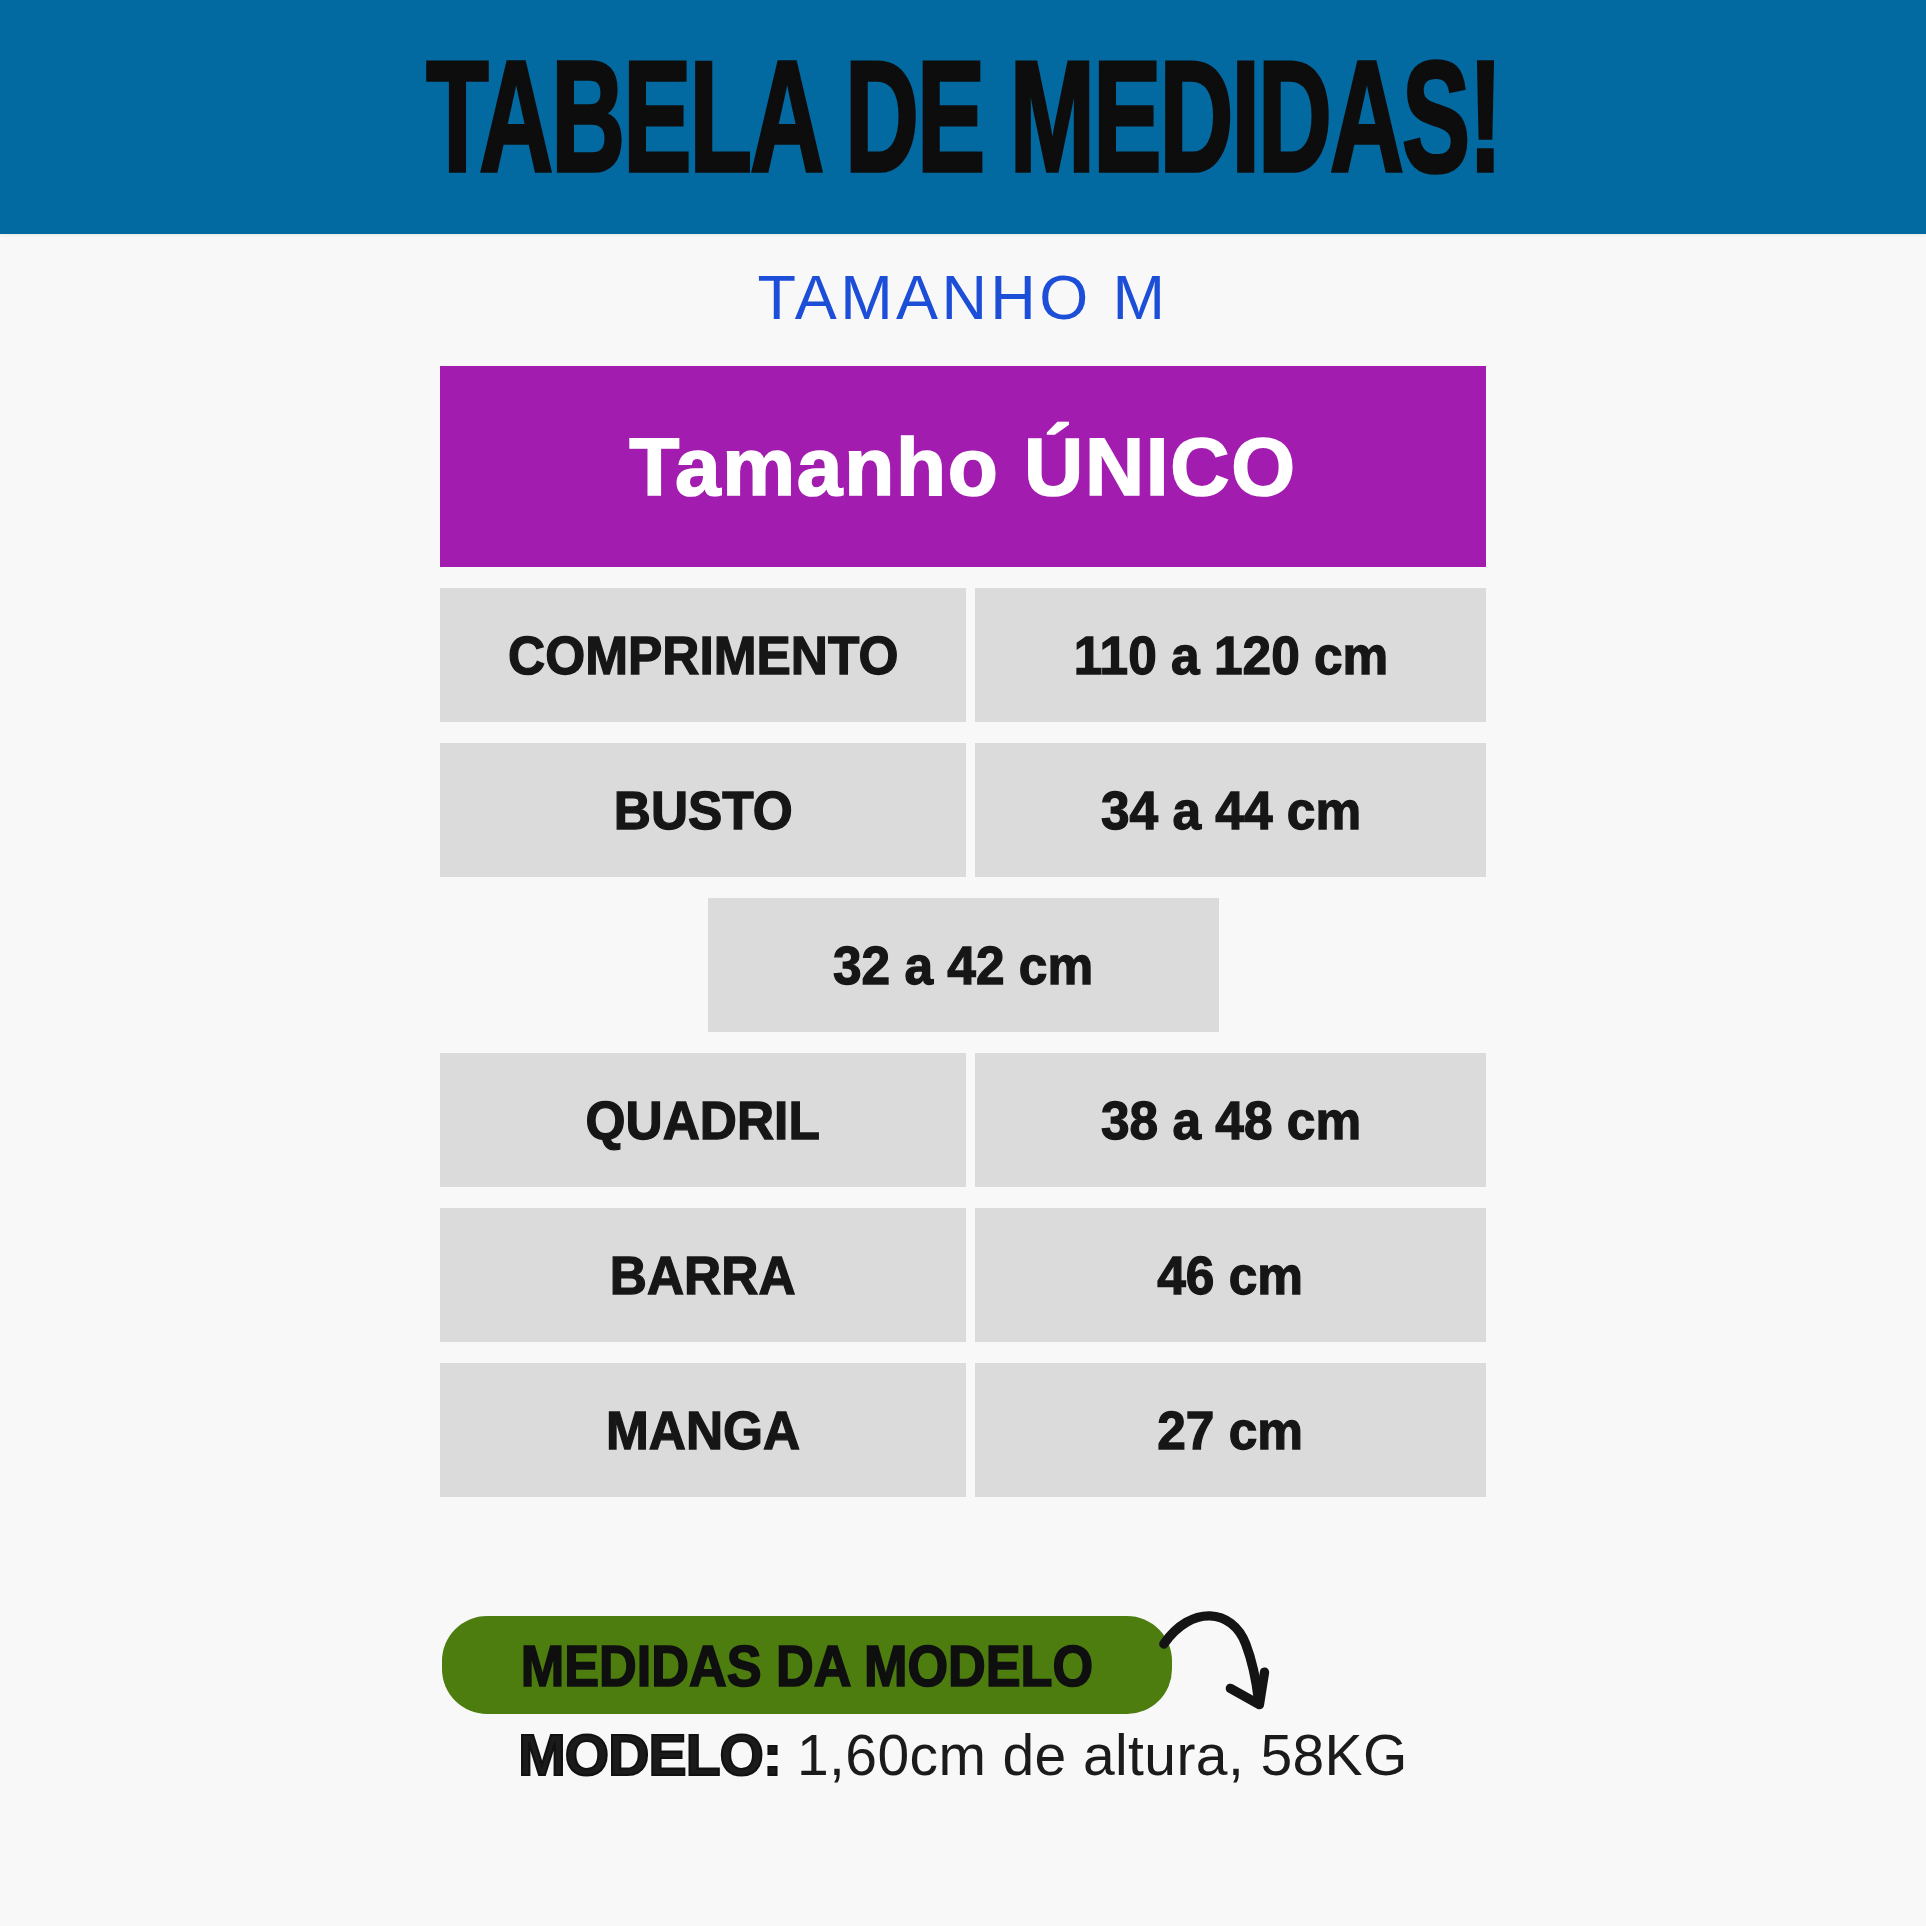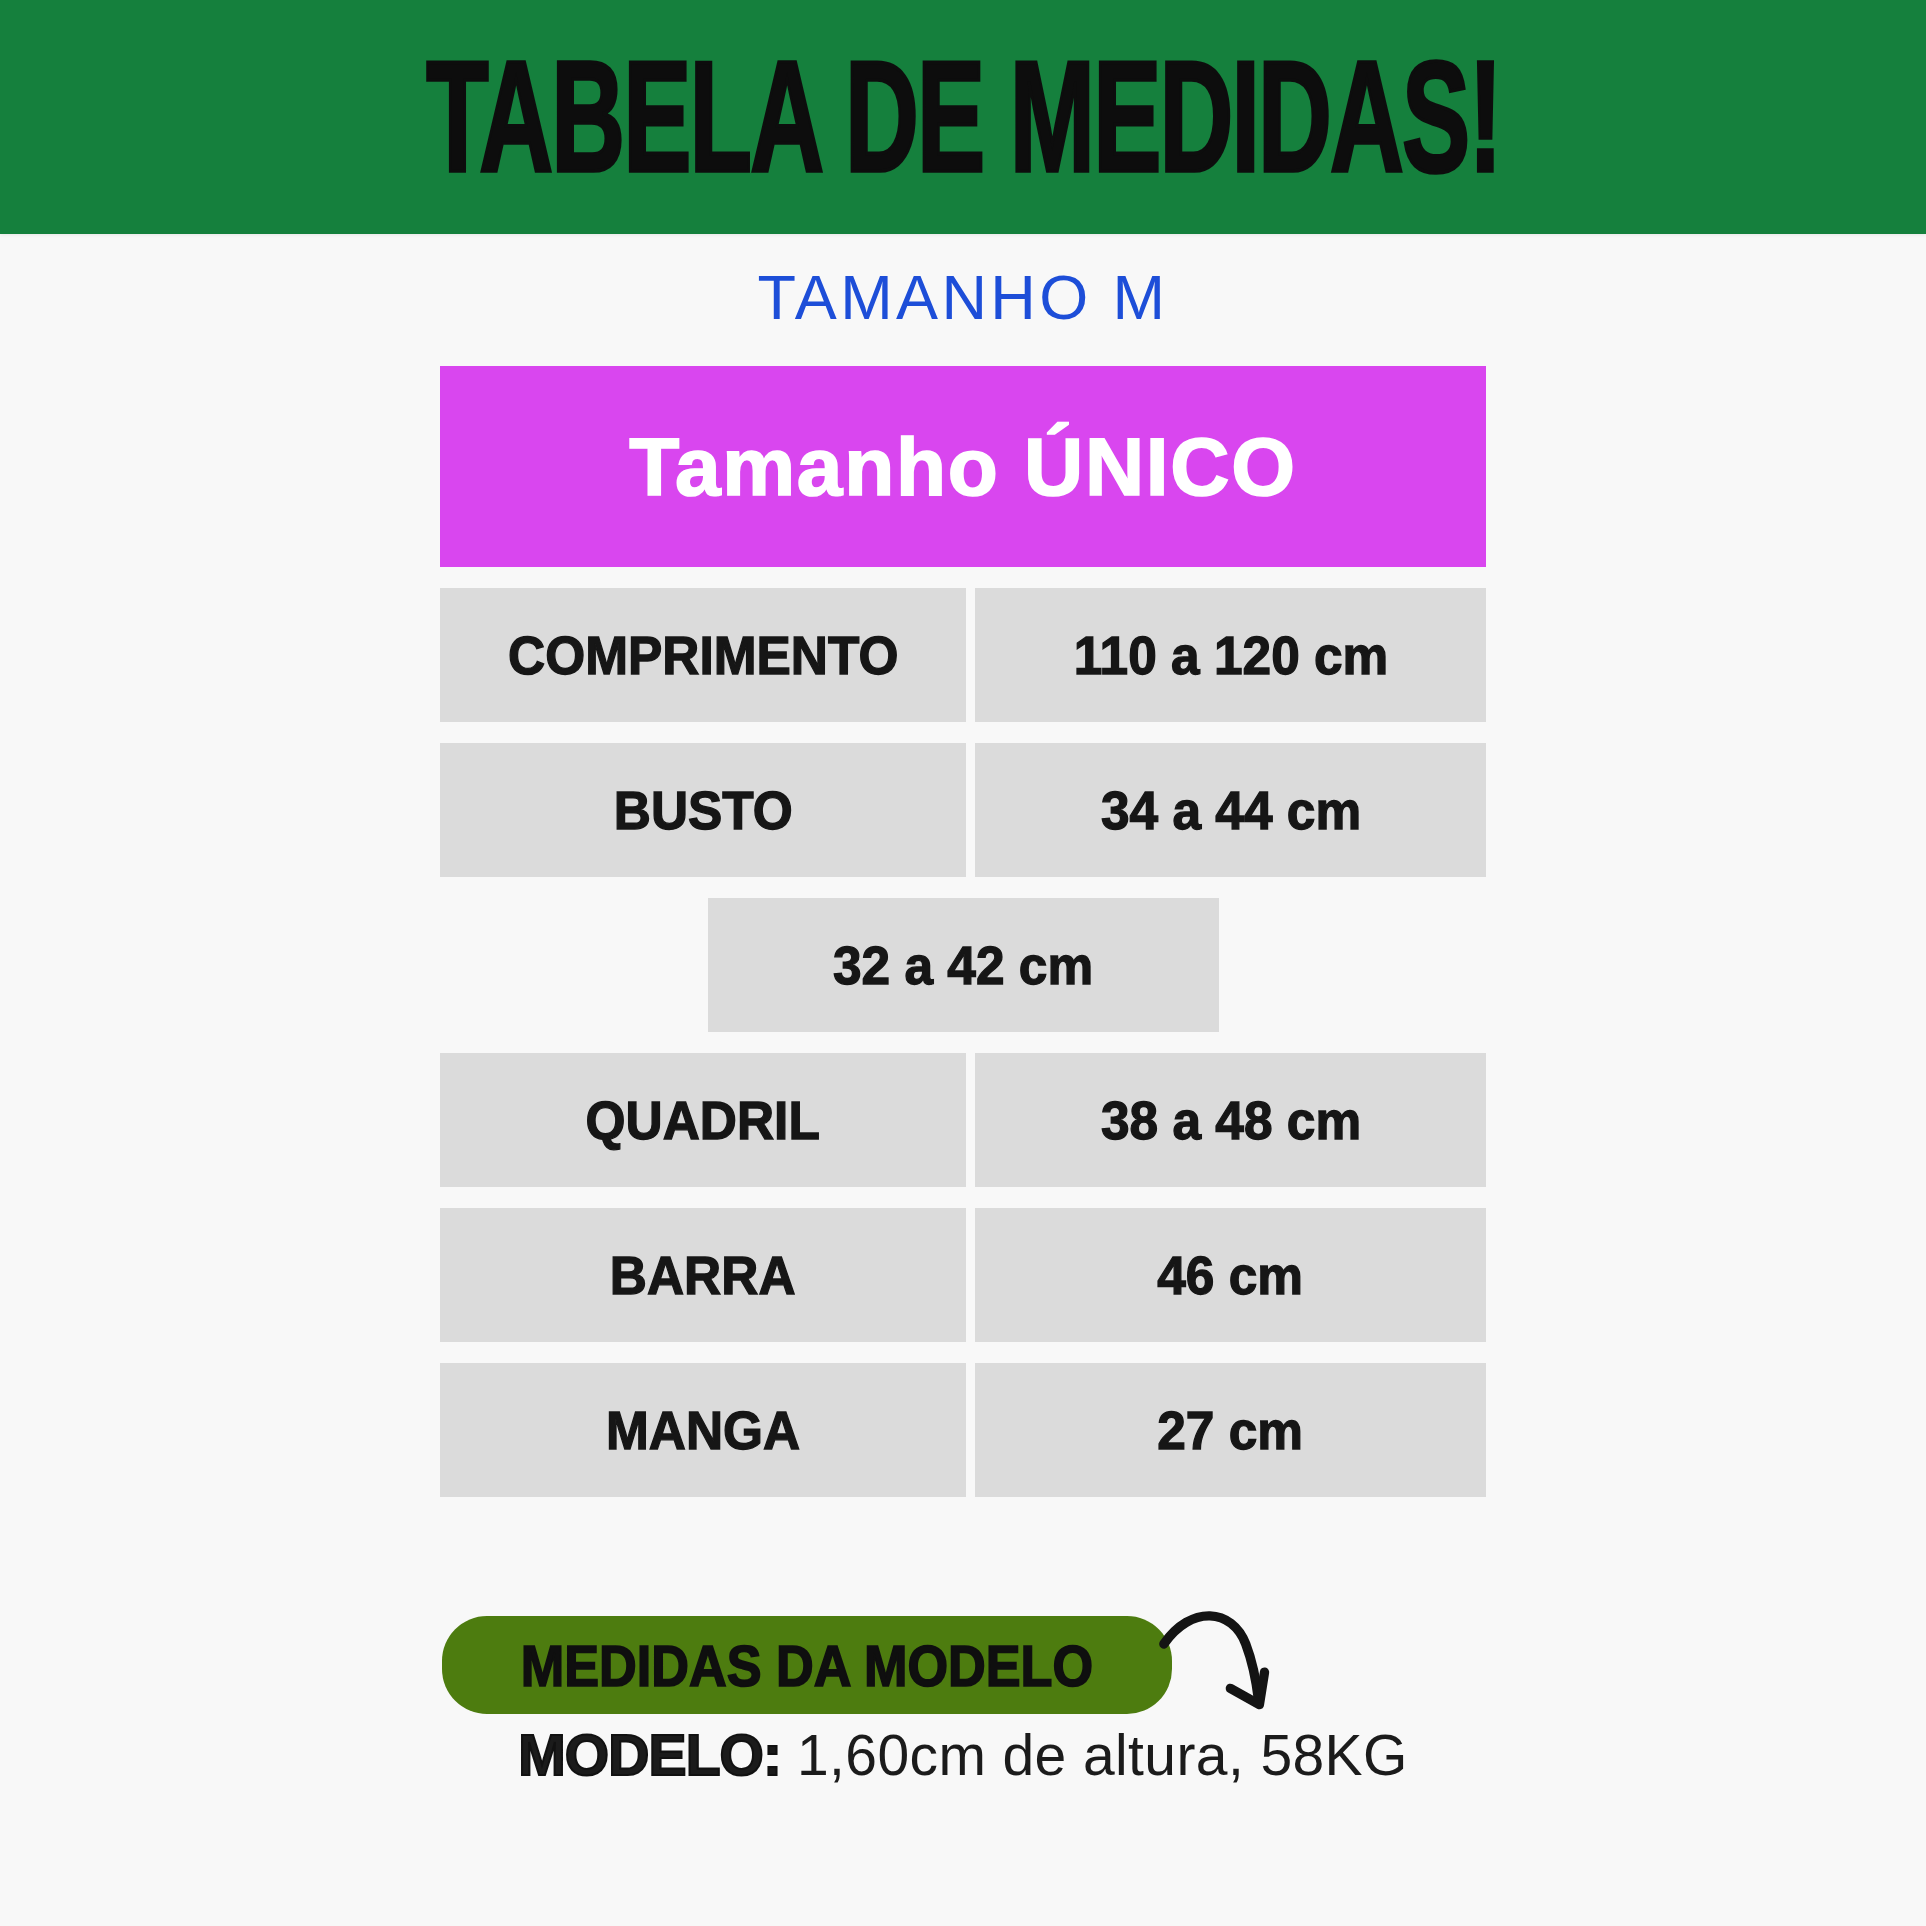--- a/index.html
+++ b/index.html
@@ -10,21 +10,21 @@
     overflow: hidden;
     position: relative;
     color: #111;
   }
   .canvas { position: absolute; inset: 0; width: 1926px; height: 1926px; }
 
   
   .banner {
     position: absolute; left: 0; top: 0;
     width: 1926px; height: 234px;
-    background: #15803d;
+    background: #0369a1;
     display: flex; align-items: center; justify-content: center;
     box-shadow: 0 1.7px 3.4px rgba(0,0,0,0.07);
   }
   .banner-title {
     font-size: 146px;
     font-weight: 900;
     letter-spacing: -2.6px;
     color: #0d0d0d;
     -webkit-text-stroke: 3.4px #0d0d0d;
     white-space: nowrap;
@@ -44,21 +44,21 @@
     white-space: nowrap;
   }
 
   
   .size-table {
     position: absolute; left: 440px; top: 366px;
     width: 1046px;
   }
   .table-header {
     width: 1046px; height: 201px;
-    background: #d946ef;
+    background: #a21caf;
     display: flex; align-items: center; justify-content: center;
   }
   .table-header-text {
     color: #ffffff;
     font-size: 82px;
     font-weight: 700;
     letter-spacing: 1.7px;
     -webkit-text-stroke: 1.7px #ffffff;
     white-space: nowrap;
   }

